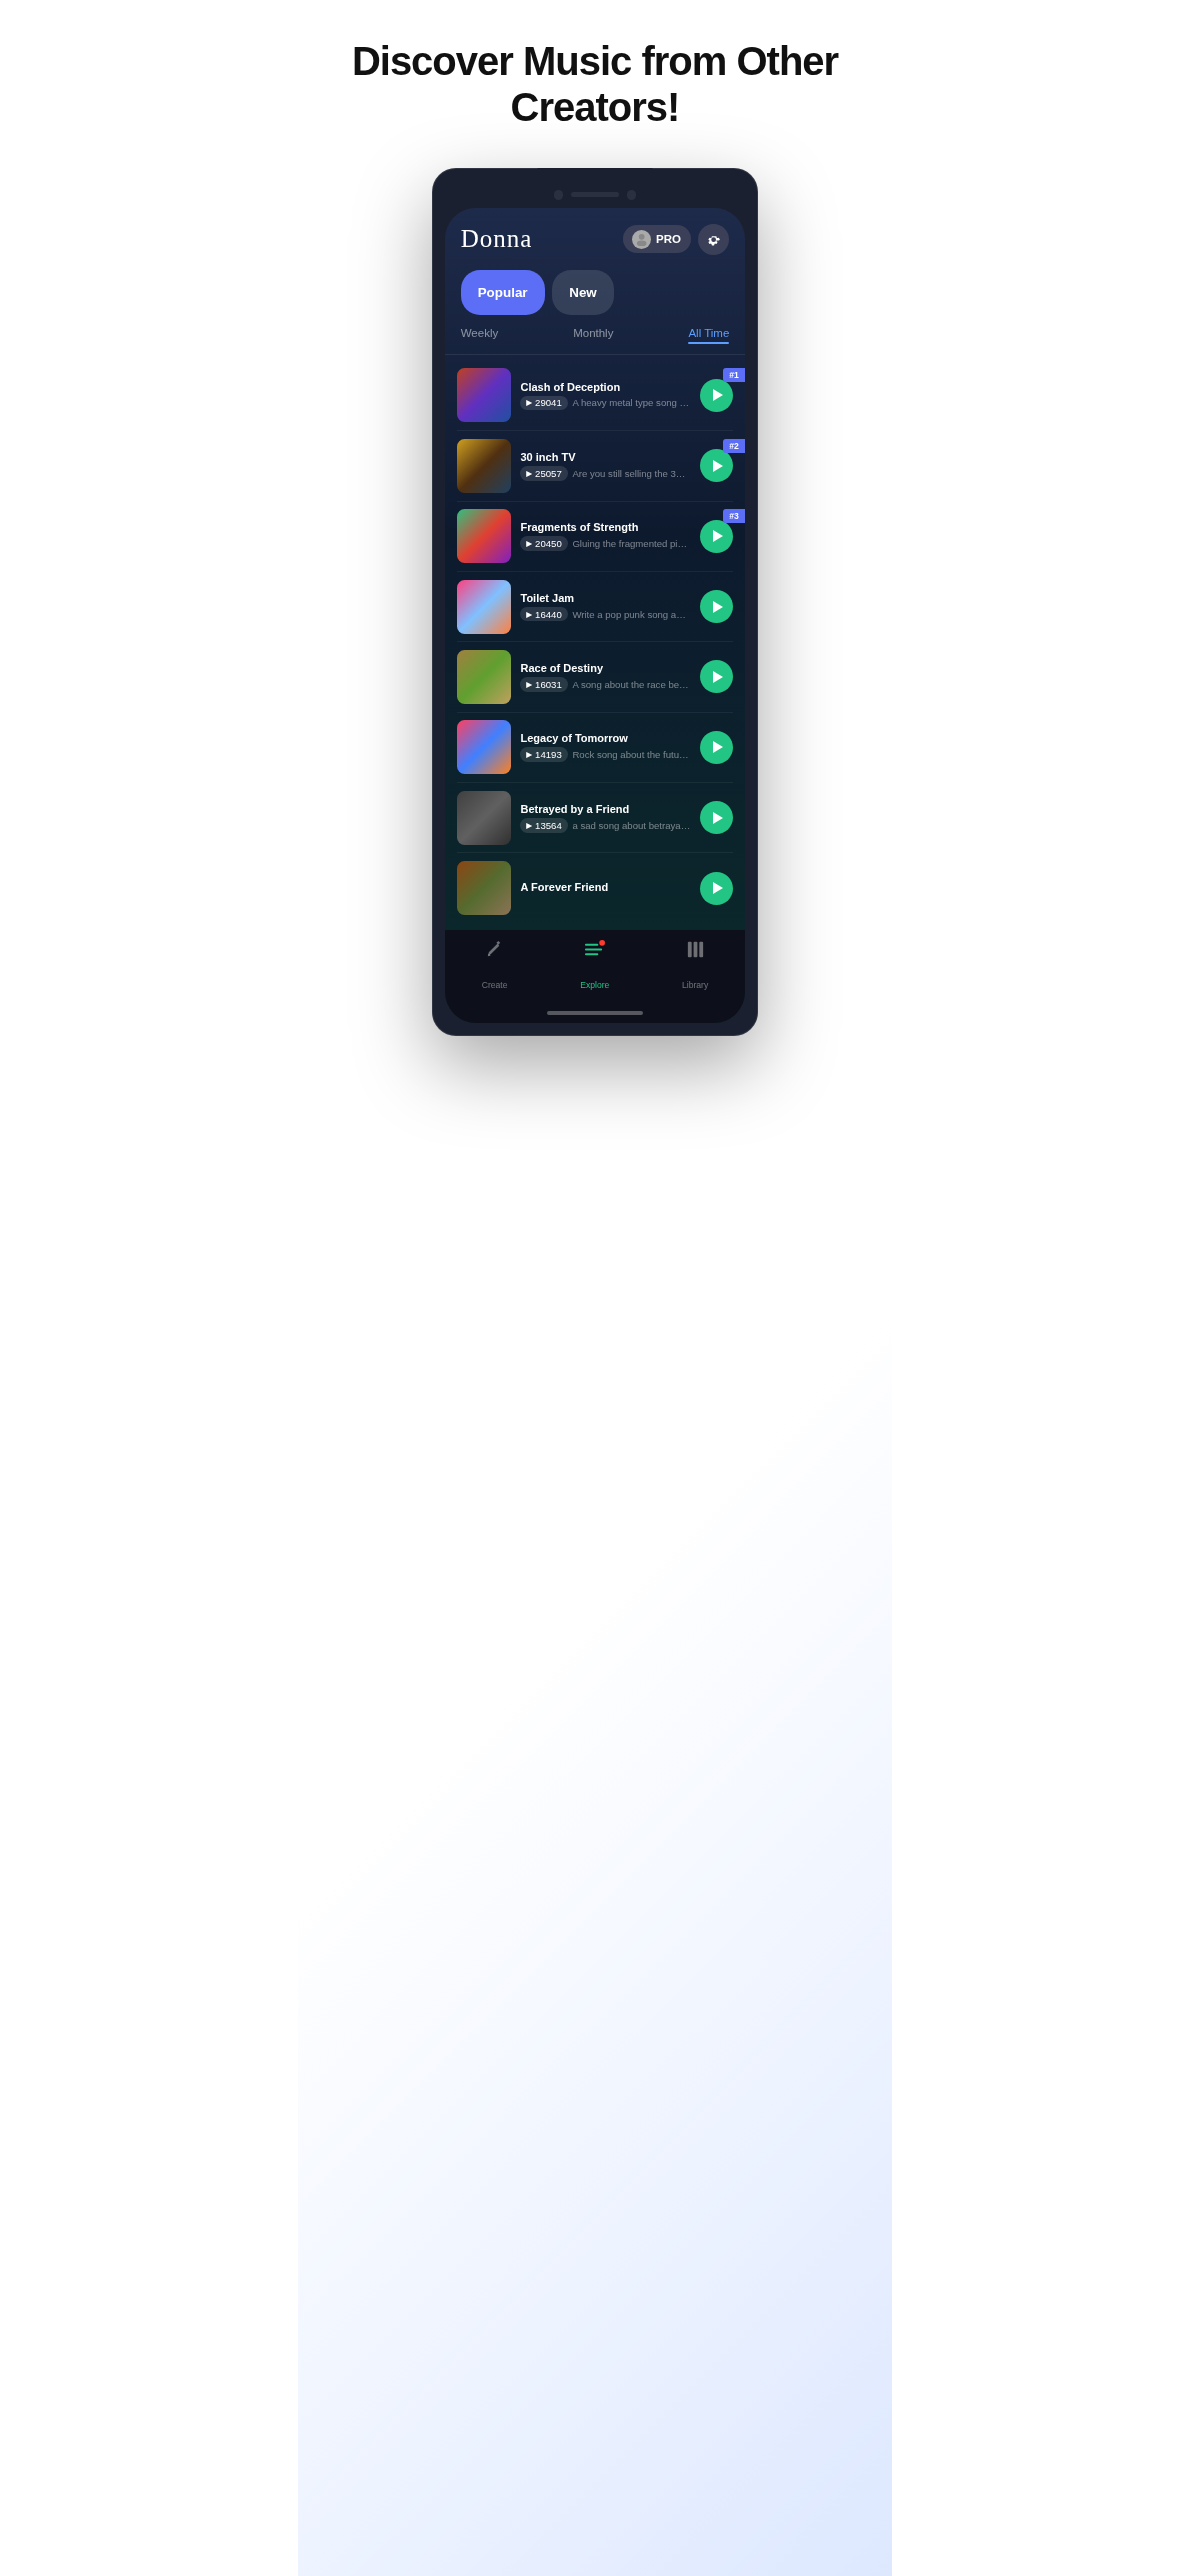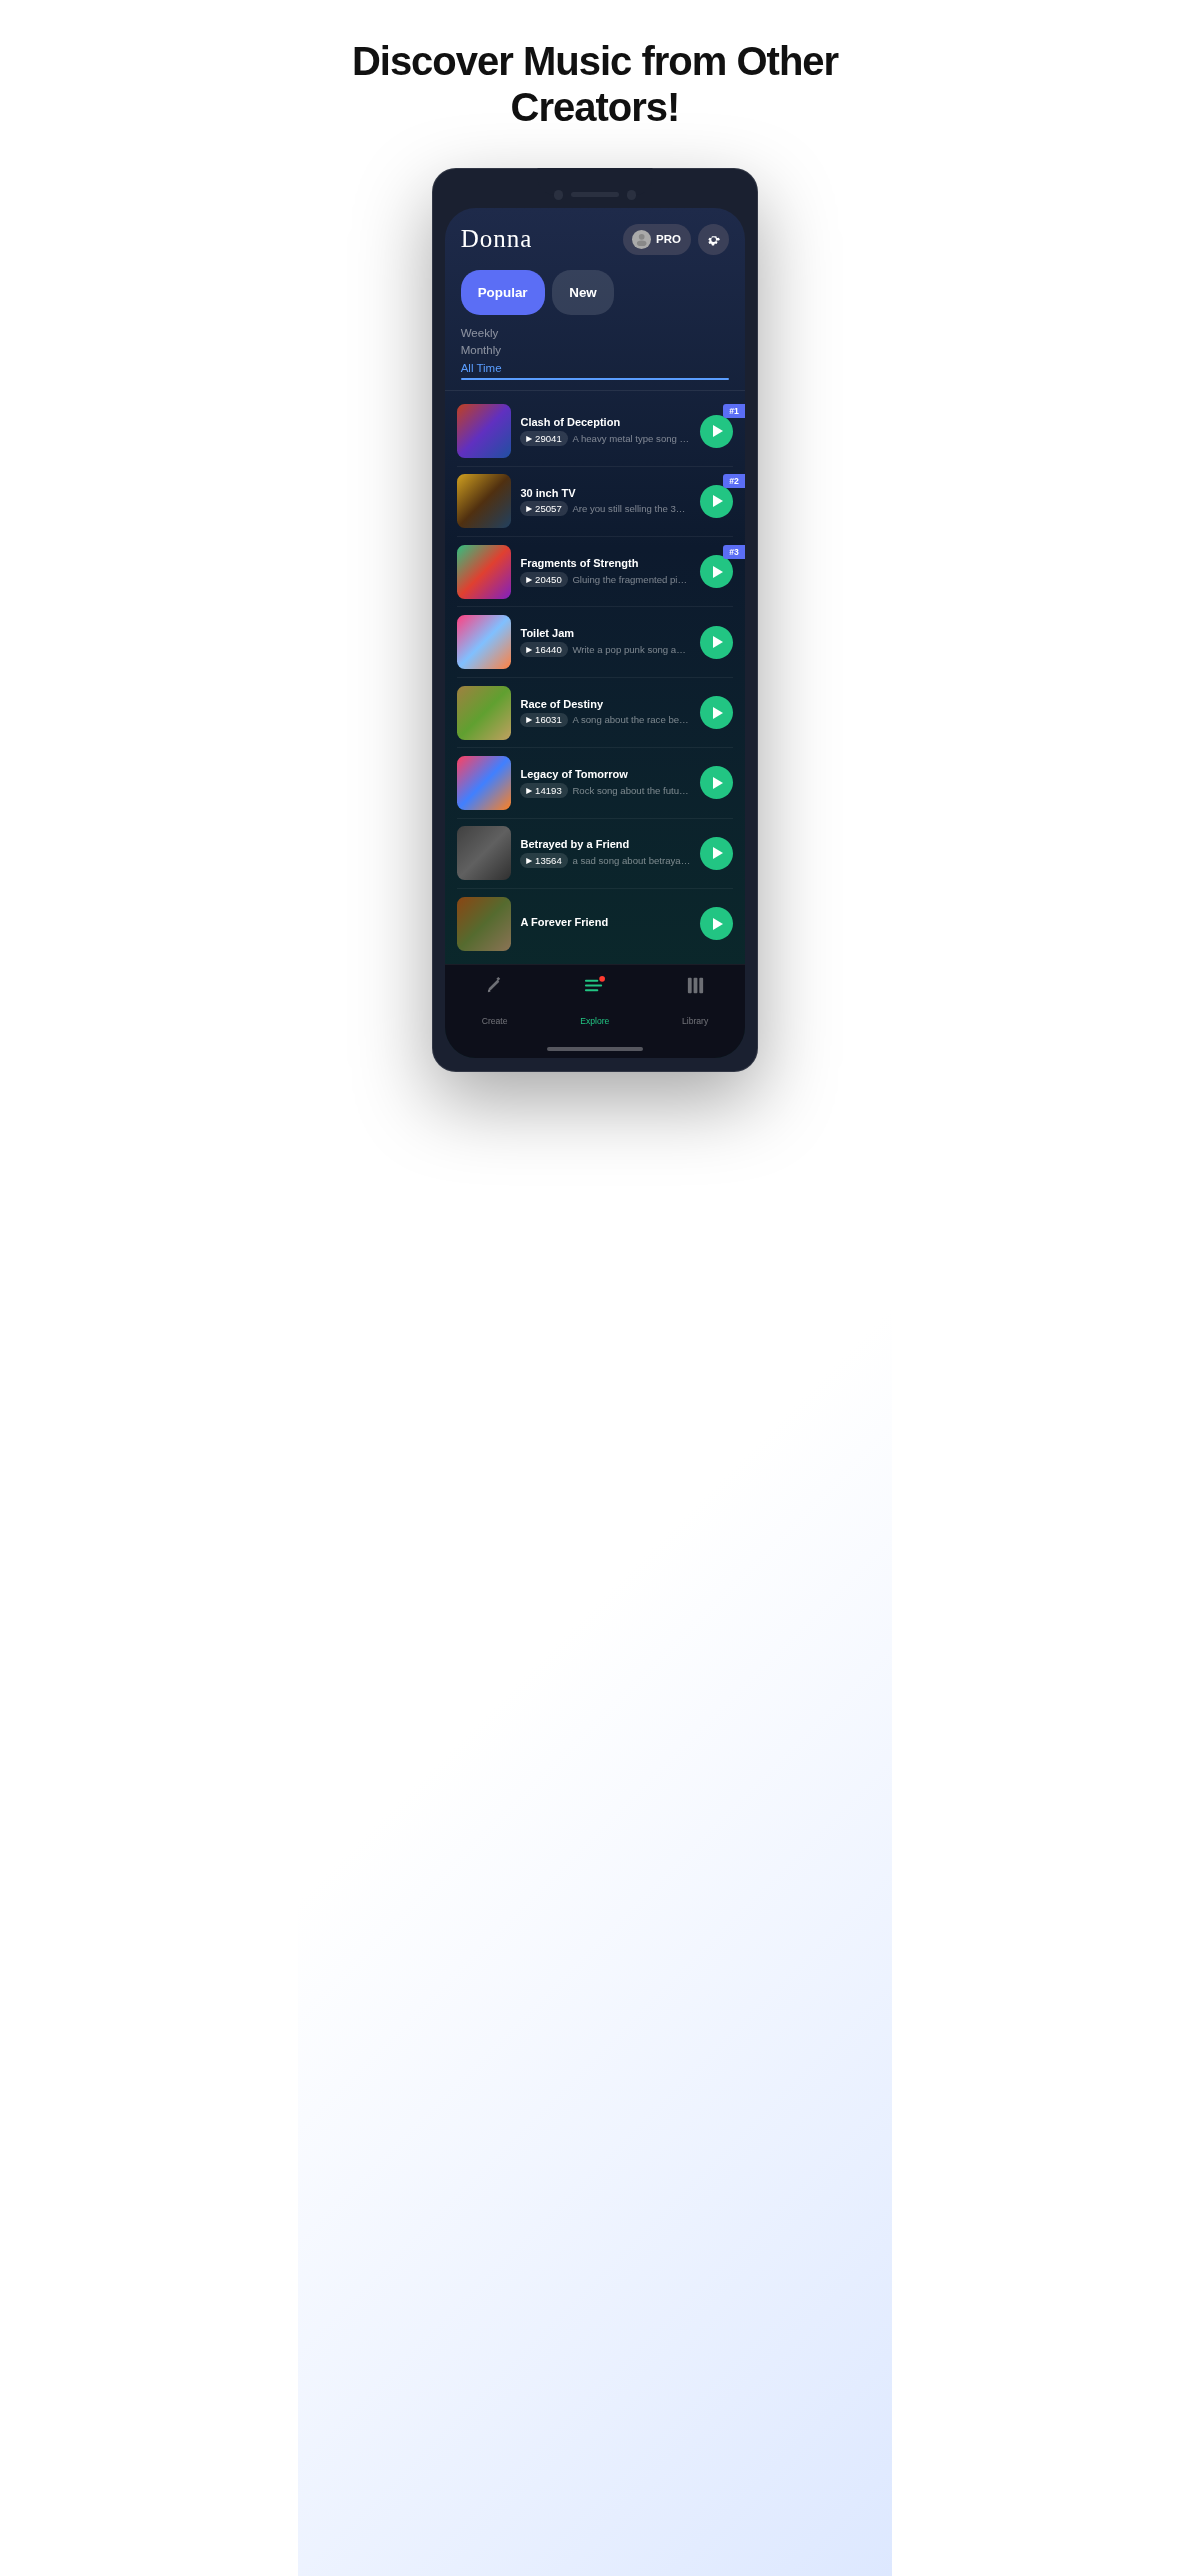--- a/index.html
+++ b/index.html
@@ -97,20 +97,21 @@
       font-family: Georgia, serif;
       font-size: 25px;
       color: #ffffff;
       font-weight: normal;
       letter-spacing: 1px;
     }
 
     .header-right {
       display: flex;
       gap: 7.7px;
+      align-items: center;
     }
 
     .pro-badge {
       background: rgba(80,80,100,0.6);
       border-radius: 19px;
       padding: 4.8px 9.6px;
       display: flex;
       align-items: center;
       gap: 4.8px;
     }
@@ -164,24 +165,23 @@
 
     .filter-tab.inactive {
       background: rgba(255,255,255,0.12);
       color: #fff;
       text-align: right;
     }
 
     
     .time-tabs {
       display: flex;
-      justify-content: flex-start;
+      justify-content: space-between;
       padding: 0 15.3px 9.6px;
       border-bottom: 1px solid rgba(255,255,255,0.08);
-      flex-direction: column;
     }
 
     .time-tab {
       font-size: 11.5px;
       color: rgba(255,255,255,0.5);
       padding-bottom: 5.8px;
       cursor: pointer;
       position: relative;
     }
 

